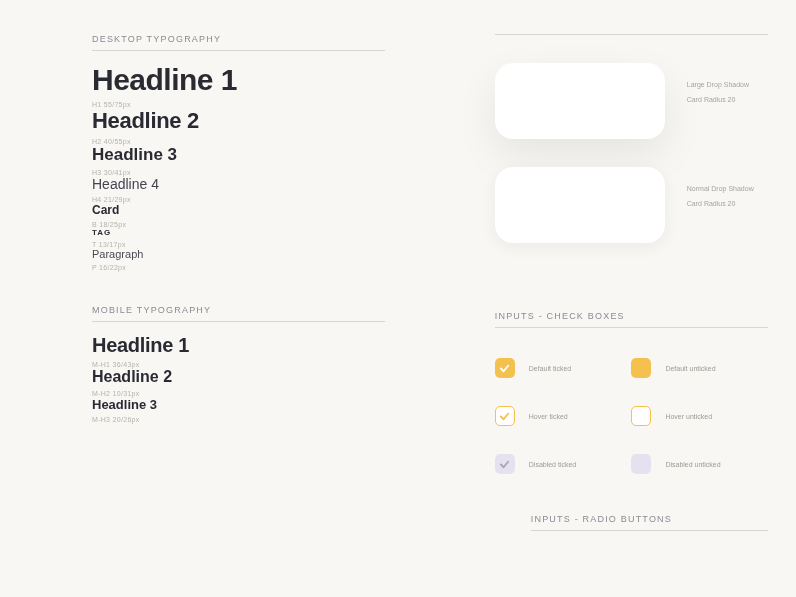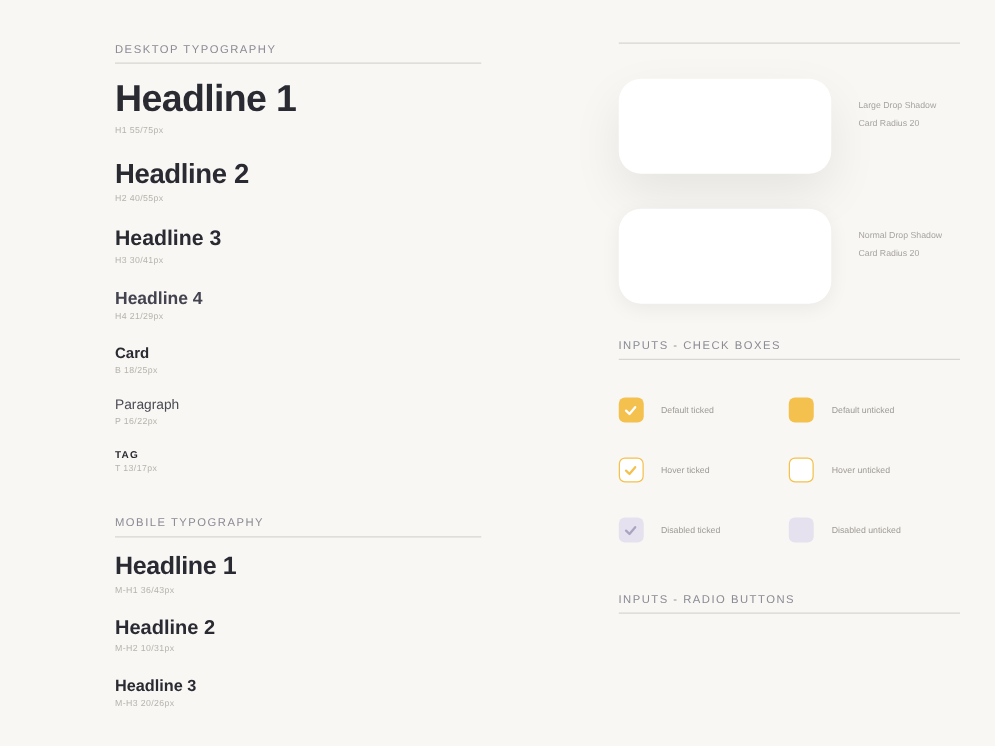--- a/index.html
+++ b/index.html
@@ -19,72 +19,72 @@
   .section-title {
     font-size: 9px;
     letter-spacing: 1.2px;
     color: #8a8a94;
     font-weight: 500;
     text-transform: uppercase;
     padding-bottom: 6px;
   }
   .rule { border: 0; border-top: 1px solid #d8d6d1; margin-bottom: 12px; }
 
-  .type-item { margin-top: 18px; }
+  .type-item { }
   .type-item.first { margin-top: 8px; }
   .type-sub {
     font-size: 7px;
     color: #b6b3ac;
     margin-top: 4px;
     letter-spacing: 0.3px;
   }
 
   .h1 { font-size: 30px; font-weight: 800; color: #2a2a33; letter-spacing: -0.5px; }
   .h2 { font-size: 22px; font-weight: 800; color: #2a2a33; letter-spacing: -0.3px; }
   .h3 { font-size: 17px; font-weight: 800; color: #2a2a33; }
-  .h4 { font-size: 14px; font-weight: 700; color: #444450; }
+  .h4 { font-size: 14px; font-weight: 400; color: #444450; }
   .body-t { font-size: 12px; font-weight: 700; color: #2a2a33; }
   .para { font-size: 11px; font-weight: 500; color: #4a4a55; }
   .tag-t { font-size: 8px; font-weight: 700; letter-spacing: 1px; color: #2a2a33; }
 
   .mh1 { font-size: 20px; font-weight: 800; color: #2a2a33; letter-spacing: -0.3px; }
   .mh2 { font-size: 16px; font-weight: 800; color: #2a2a33; }
   .mh3 { font-size: 13px; font-weight: 800; color: #2a2a33; }
 
   
   .card-row { display: flex; align-items: flex-start; gap: 22px; margin-top: 28px; }
   .card {
     width: 170px; height: 76px; background: #fff; border-radius: 18px;
   }
   .card.large-shadow { box-shadow: 0 16px 40px rgba(0,0,0,0.08); }
   .card.normal-shadow { box-shadow: 0 4px 16px rgba(0,0,0,0.06); }
   .card-labels { padding-top: 18px; }
   .card-labels div { font-size: 7px; color: #a6a3a0; margin-bottom: 8px; }
 
-  .inputs-block { margin-top: 28px; }
+  .inputs-block { margin-top: 68px; }
   .check-grid { display: grid; grid-template-columns: 1fr 1fr; row-gap: 28px; margin-top: 30px; }
   .check-item { display: flex; align-items: center; gap: 14px; }
   .check-label { font-size: 7px; color: #9e9b96; }
 
   .chk {
     width: 20px; height: 20px; border-radius: 5px;
     display: flex; align-items: center; justify-content: center;
   }
   .chk svg { width: 11px; height: 11px; }
   .chk-default-t { background: #f4c14e; }
   .chk-default-t svg { stroke: #fff; }
   .chk-default-u { background: #f4c14e; }
   .chk-hover-t { background: #fff; border: 1.8px solid #f4c14e; }
   .chk-hover-t svg { stroke: #f4c14e; }
   .chk-hover-u { background: #fff; border: 1.8px solid #f4c14e; }
   .chk-disabled-t { background: #e6e1ef; }
   .chk-disabled-t svg { stroke: #a9a4c0; }
   .chk-disabled-u { background: #e6e1ef; }
 
-  .radio-block { margin-top: 40px; }
+  .radio-block { margin-top: 40px; margin-left: 36px; }
 
   .mobile-typo-block { margin-top: 34px; }
 </style>
 </head>
 <body>
 
 <div class="cols">
 
   <div class="left">
 
@@ -105,26 +105,26 @@
     </div>
     <div class="type-item">
       <div class="h4">Headline 4</div>
       <div class="type-sub">H4 21/29px</div>
     </div>
     <div class="type-item">
       <div class="body-t">Card</div>
       <div class="type-sub">B 18/25px</div>
     </div>
     <div class="type-item">
+      <div class="tag-t">TAG</div>
+      <div class="type-sub">T 13/17px</div>
+    </div>
+    <div class="type-item">
       <div class="para">Paragraph</div>
       <div class="type-sub">P 16/22px</div>
-    </div>
-    <div class="type-item">
-      <div class="tag-t">TAG</div>
-      <div class="type-sub">T 13/17px</div>
     </div>
 
     <div class="mobile-typo-block">
       <div class="section-title">MOBILE TYPOGRAPHY</div>
       <hr class="rule">
 
       <div class="type-item first">
         <div class="mh1">Headline 1</div>
         <div class="type-sub">M-H1 36/43px</div>
       </div>

